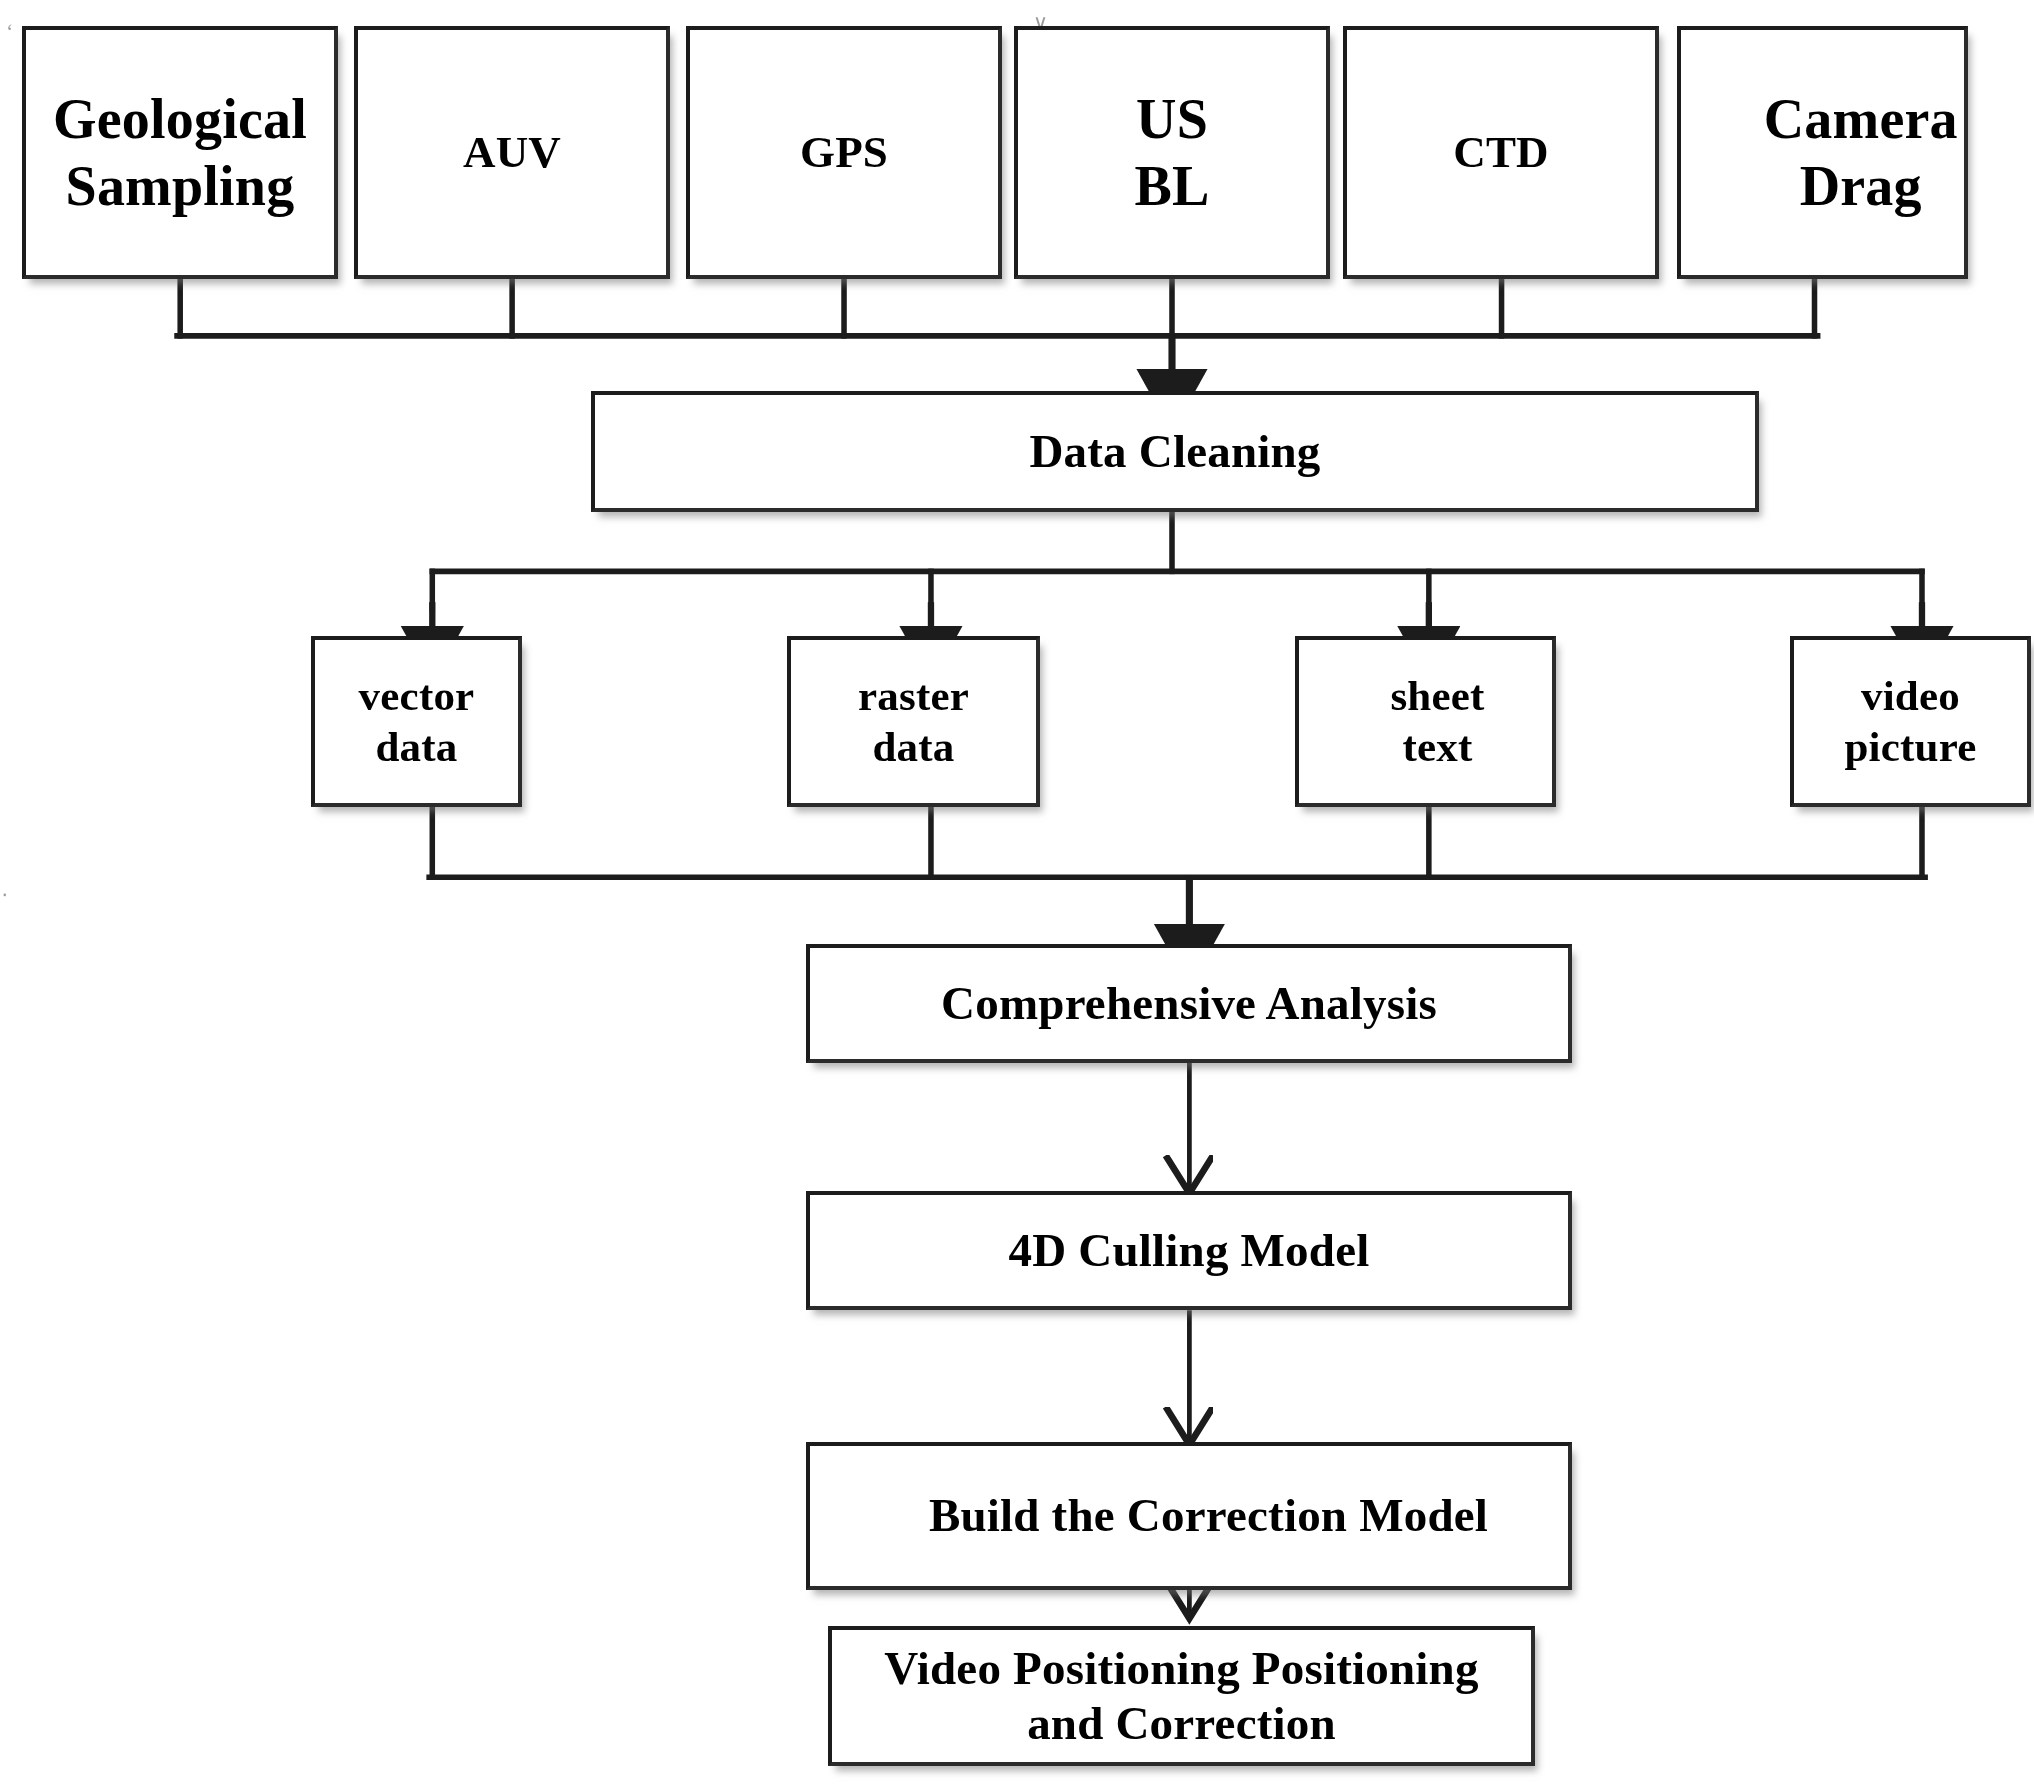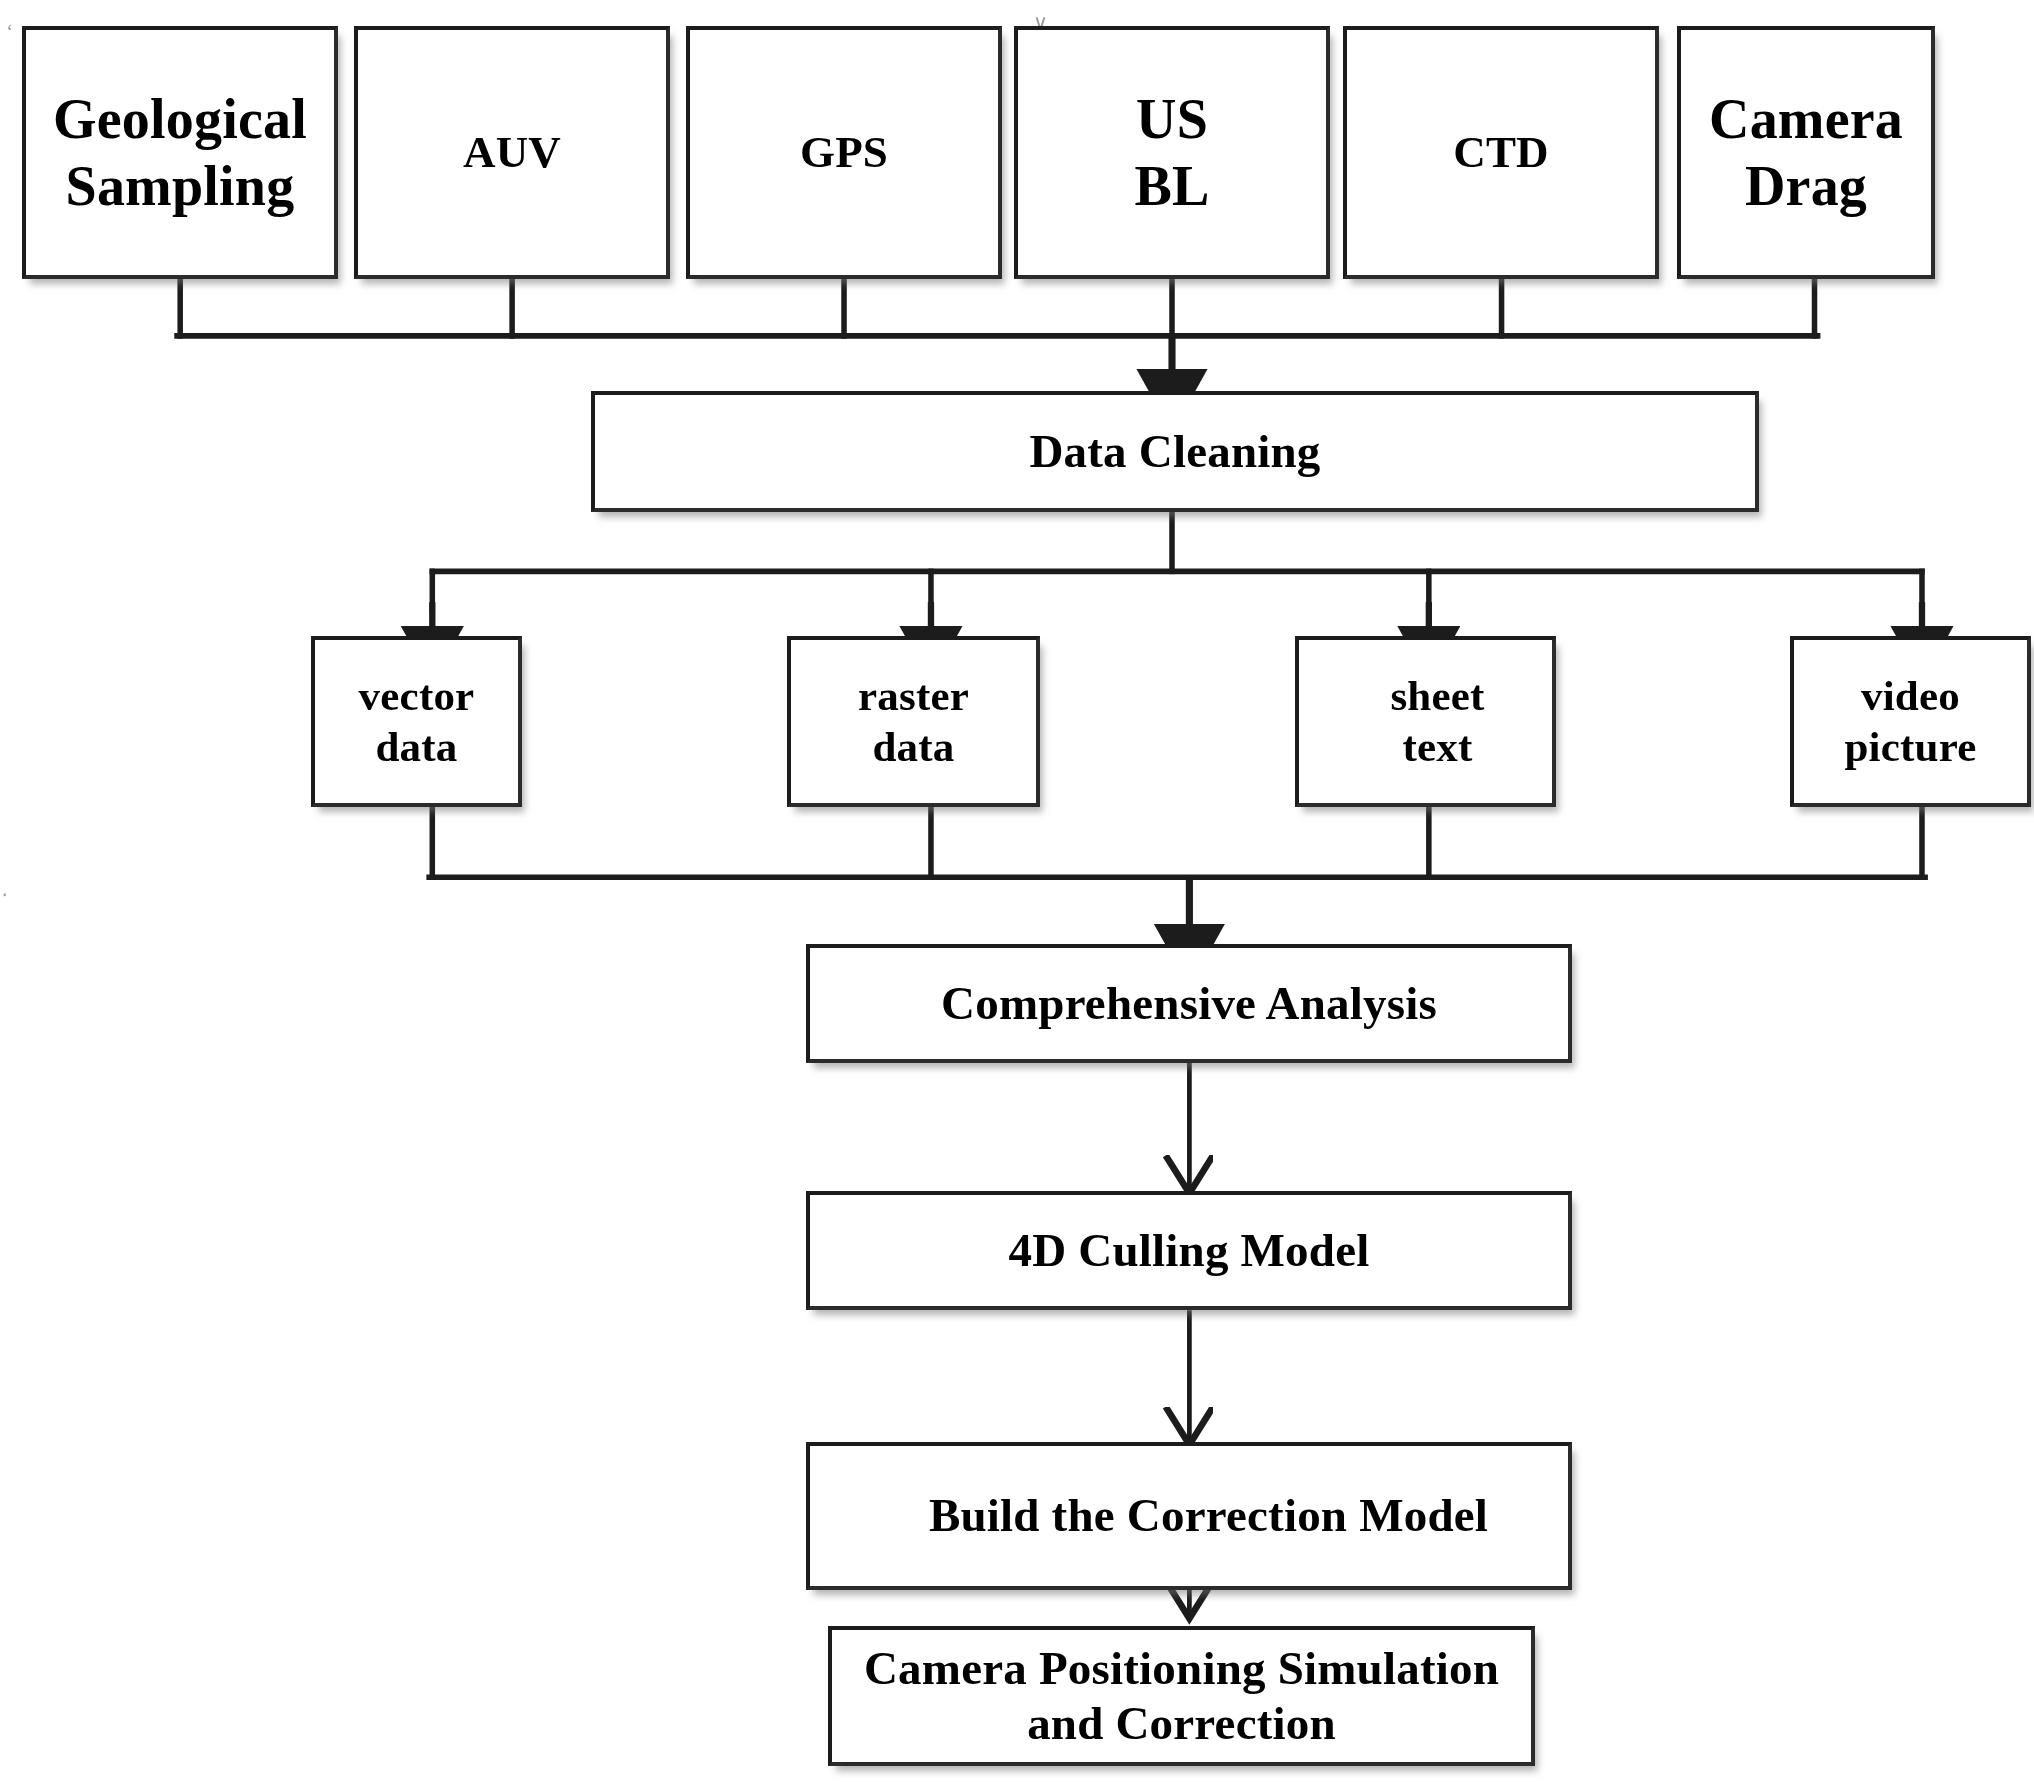--- a/index.html
+++ b/index.html
@@ -127,21 +127,21 @@
   <div class="node src-node" style="left:686px; top:26px; width:316px; height:253px;">
     <span class="label">GPS</span>
   </div>
   <div class="node src-node two-line" style="left:1014px; top:26px; width:316px; height:253px;">
     <span class="label">US
 BL</span>
   </div>
   <div class="node src-node" style="left:1343px; top:26px; width:316px; height:253px;">
     <span class="label">CTD</span>
   </div>
-  <div class="node src-node two-line" style="left:1677px; top:26px; width:258px; height:253px;">
+  <div class="node src-node two-line" style="left:1677px; top:26px; width:291px; height:253px;justify-content:flex-end;">
     <span class="label">Camera
 Drag</span>
   </div>
 
   <div class="node proc-node" style="left:591px; top:391px; width:1168px; height:121px;">
     <span class="label">Data Cleaning</span>
   </div>
 
   <div class="node type-node" style="left:311px; top:636px; width:211px; height:171px;">
     <span class="label">vector
@@ -163,21 +163,21 @@
   <div class="node proc-node" style="left:806px; top:944px; width:766px; height:119px;">
     <span class="label">Comprehensive Analysis</span>
   </div>
   <div class="node proc-node" style="left:806px; top:1191px; width:766px; height:119px;">
     <span class="label">4D Culling Model</span>
   </div>
   <div class="node proc-node" style="left:806px; top:1442px; width:766px; height:148px;padding-left:39px;">
     <span class="label">Build the Correction Model</span>
   </div>
   <div class="node final-node" style="left:828px; top:1626px; width:707px; height:140px;">
-    <span class="label">Camera Positioning Simulation
+    <span class="label">Video Positioning Positioning
 and Correction</span>
   </div>
 
   <span class="artifact" style="left:6.3px; top:20.5px;">‘</span>
   <span class="artifact" style="left:1033px; top:9.5px;">∨</span>
   <span class="artifact" style="left:1.6px; top:883px;">⋅</span>
 
 </div>
 
 

